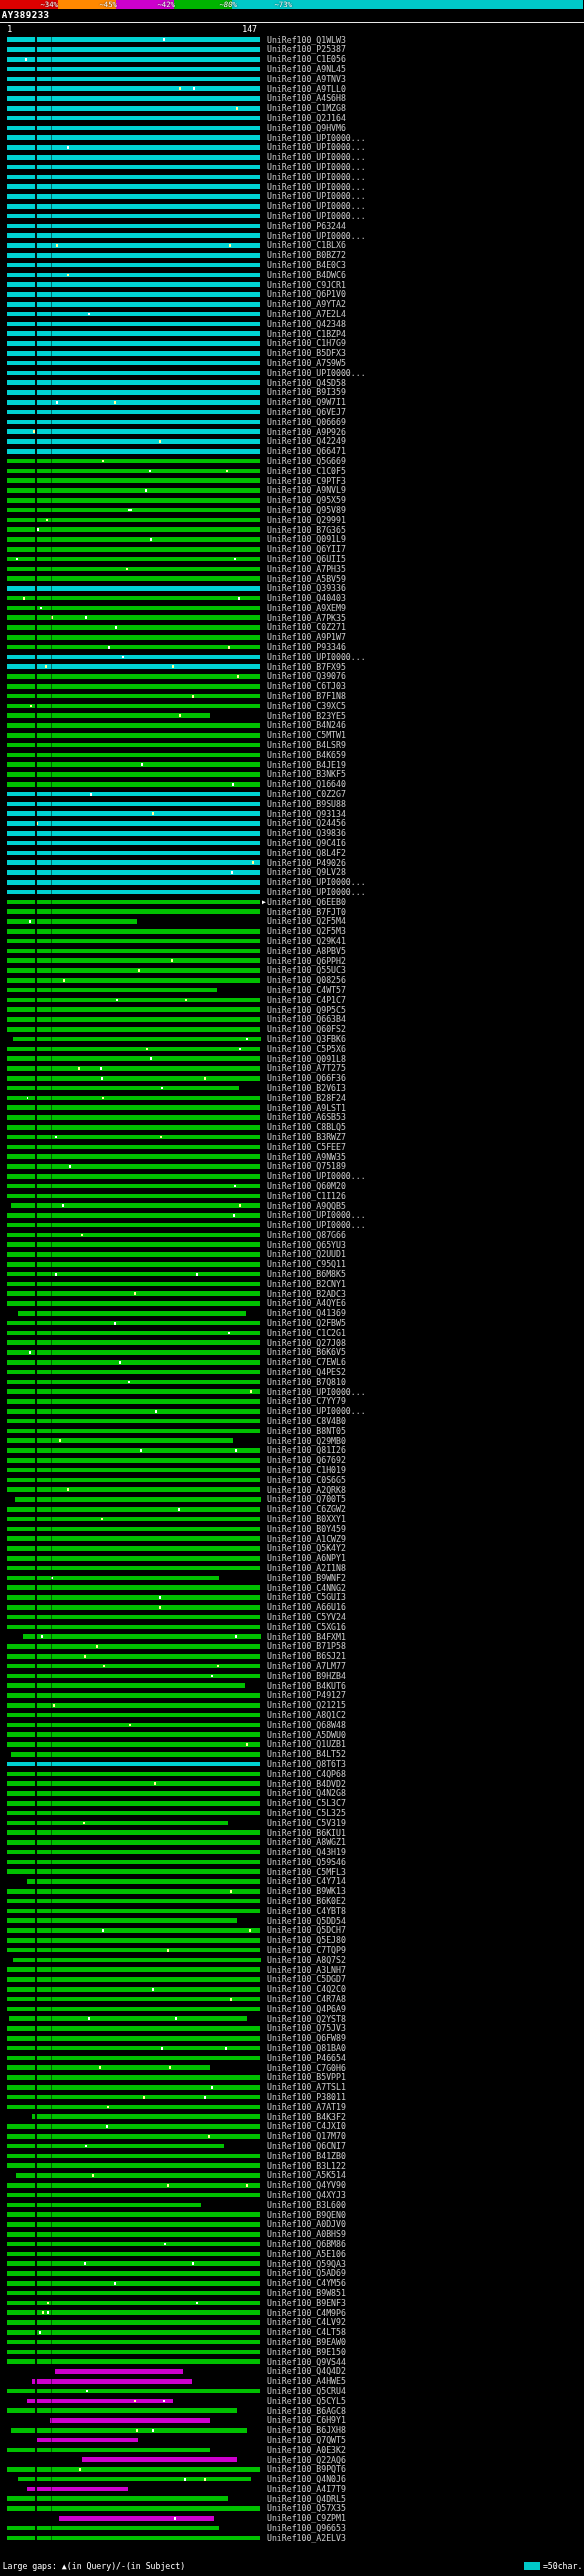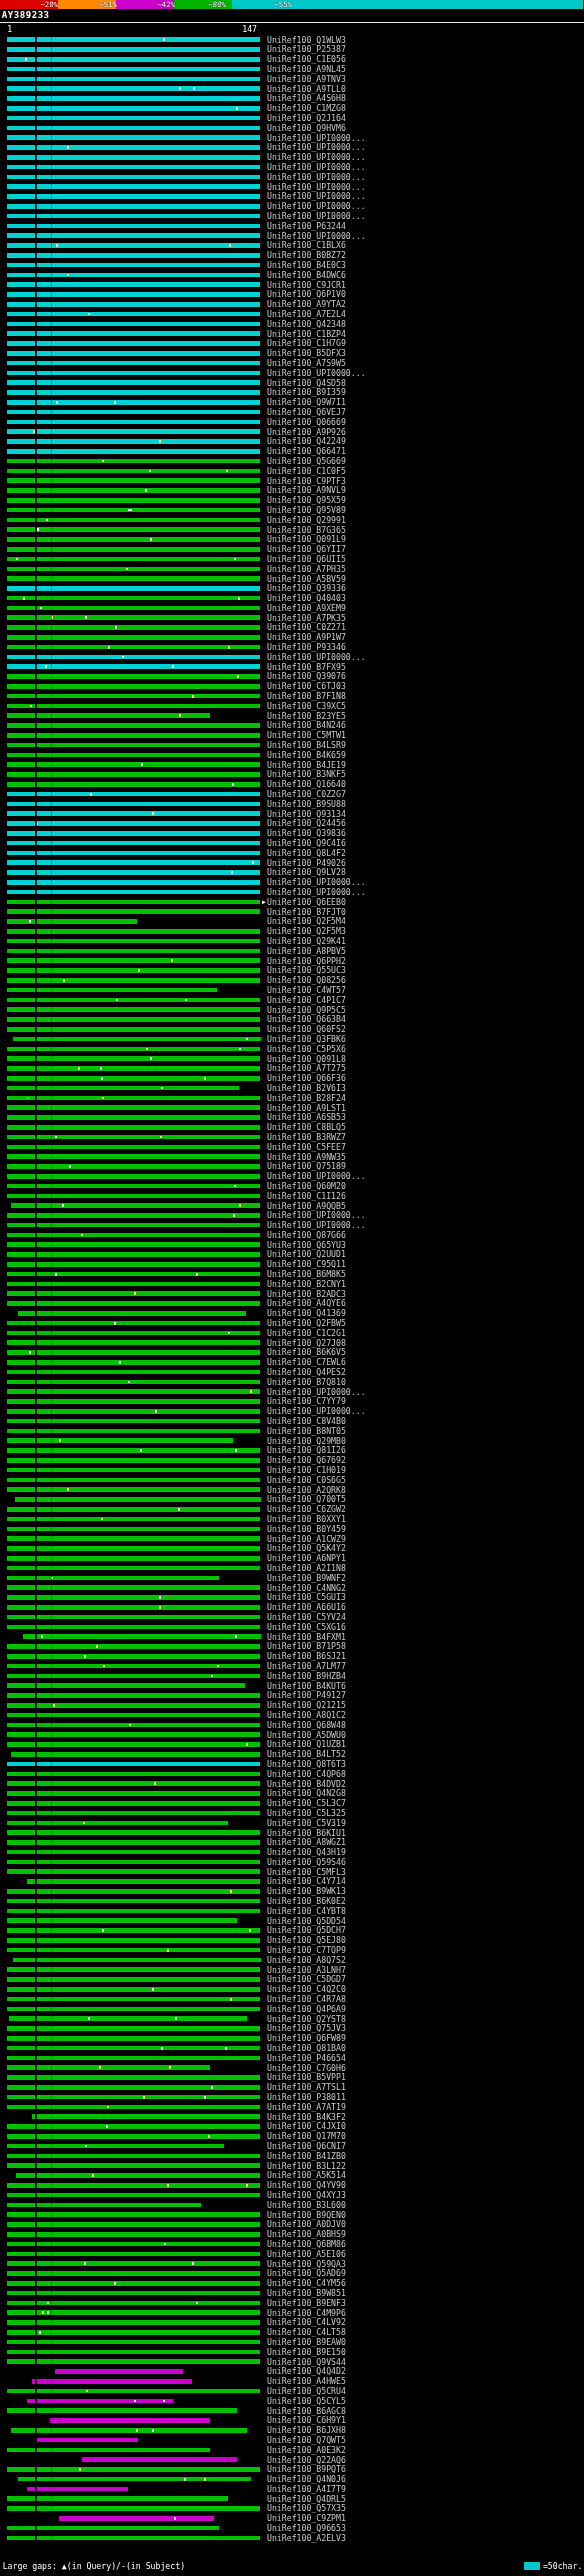--- a/index.html
+++ b/index.html
@@ -46,25 +46,25 @@
 <body>
 
 <div class="scale-key">
 
   <div class="key-seg" style="width: 58px; background: rgb(221, 0, 0);"></div>
     <div class="key-seg" style="width: 58px; background: rgb(255, 136, 0);"></div>
     <div class="key-seg" style="width: 58px; background: rgb(204, 0, 204);"></div>
     <div class="key-seg" style="width: 58px; background: rgb(0, 180, 0);"></div>
     <div class="key-seg" style="width: 351px; background: rgb(0, 200, 200);"></div>
     <div class="key-labels">
-      <span style="left: 58px;">~20%</span>
-      <span style="left: 117px;">~51%</span>
+      <span style="left: 58px;">~34%</span>
+      <span style="left: 117px;">~45%</span>
       <span style="left: 175px;">~42%</span>
-      <span style="left: 226px; font-style: italic;">~80%</span>
-      <span style="left: 292px;">~55%</span>
+      <span style="left: 237px; font-style: italic;">~80%</span>
+      <span style="left: 292px;">~73%</span>
     </div>
 </div>
 
 <div class="qrow">
   <span class="qid">AY389233</span>
 </div>
 
 <div class="sep"></div>
 
 <div class="ruler">

